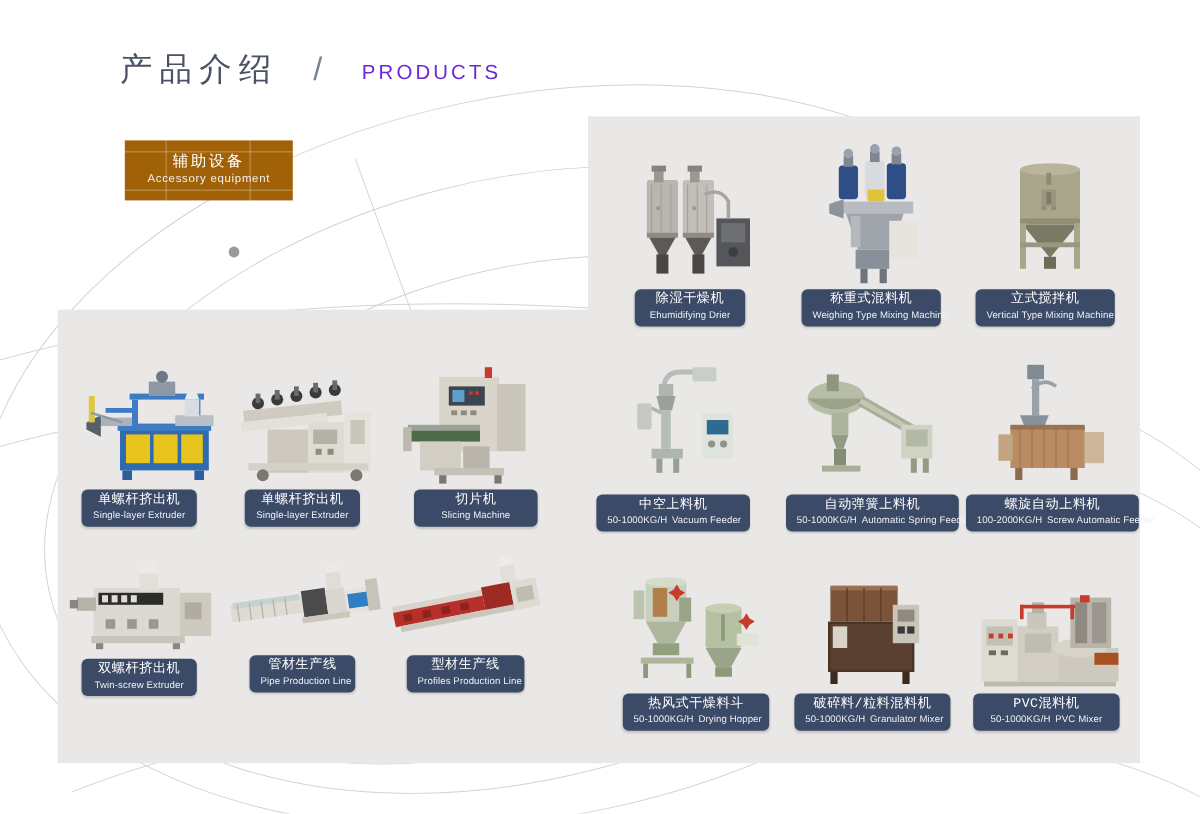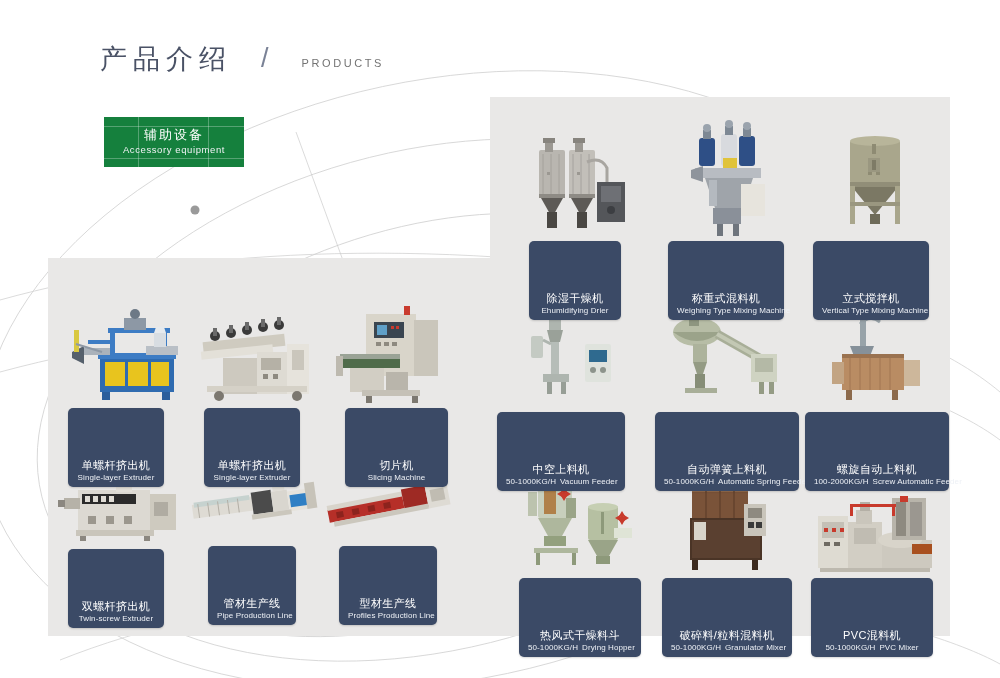--- a/index.html
+++ b/index.html
@@ -18,28 +18,28 @@
     position:absolute;left:100px;top:45px;z-index:6;
     display:flex;align-items:flex-end;gap:33px;
   }
   .title-cn{
     font-family:"DejaVu Serif","Liberation Serif",serif;
     font-size:27px;color:#4a5266;letter-spacing:6px;line-height:1;
     white-space:nowrap;
   }
   .title-slash{font-size:27px;color:#7a8296;line-height:1;margin-left:-4px;}
   .title-en{
-    font-size:11px;color:#737373;letter-spacing:2.6px;
+    font-size:17px;color:#6d28d9;letter-spacing:2.6px;
     line-height:1;padding-bottom:3px;white-space:nowrap;
   }
 
   
   .cat-tab{
     position:absolute;left:104px;top:117px;width:140px;height:50px;z-index:6;
-    background:#15803d;display:flex;flex-direction:column;
+    background:#a16207;display:flex;flex-direction:column;
     align-items:center;justify-content:center;
   }
   .cat-tab .grid-v{position:absolute;top:0;bottom:0;width:1px;background:rgba(255,255,255,.28);}
   .cat-tab .grid-h{position:absolute;left:0;right:0;height:1px;background:rgba(255,255,255,.28);}
   .cat-cn{font-size:13px;color:#ffffff;letter-spacing:2px;line-height:1.25;position:relative;z-index:2;
     font-family:"DejaVu Sans","Liberation Sans",sans-serif;}
   .cat-en{font-size:9.5px;color:#f2f2f6;letter-spacing:.6px;line-height:1.5;position:relative;z-index:2;}
 
   
   .panel{position:absolute;background:#e9e8e7;z-index:2;}
@@ -53,21 +53,21 @@
   
   .plabel{
     position:absolute;z-index:7;
     background:#3b4a66;border-radius:5px;
     color:#ffffff;text-align:center;
     padding:3px 9px 4px;
     box-sizing:border-box;white-space:nowrap;
     box-shadow:0 1px 2px rgba(0,0,0,.16);
   }
   .plabel .l-cn{font-size:11px;line-height:1.25;letter-spacing:.4px;
-    font-family:Liberation Sans, sans-serif;margin-top:48px;}
+    font-family:Liberation Mono, monospace;}
   .plabel .l-en{font-size:8px;line-height:1.3;letter-spacing:.1px;color:#eef1f6;}
   .plabel .l-en .cap{margin-right:4px;}
 </style>
 </head>
 <body>
 
 <div class="stage">
 
   <svg class="orbits" viewBox="0 0 1000 678" xmlns="http://www.w3.org/2000/svg">
     <g fill="none" stroke="#d2d2d2" stroke-width="0.8">

